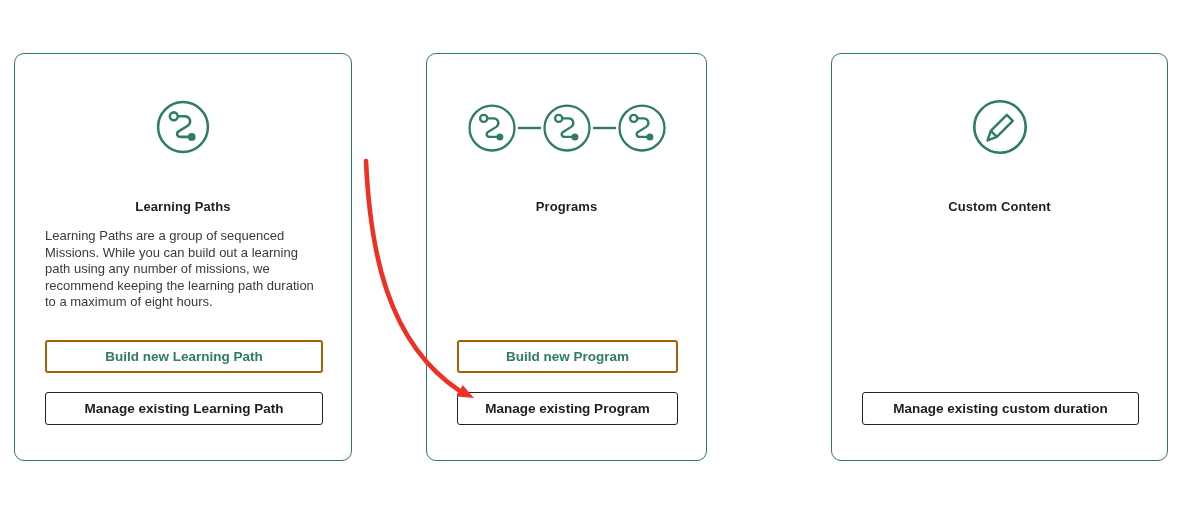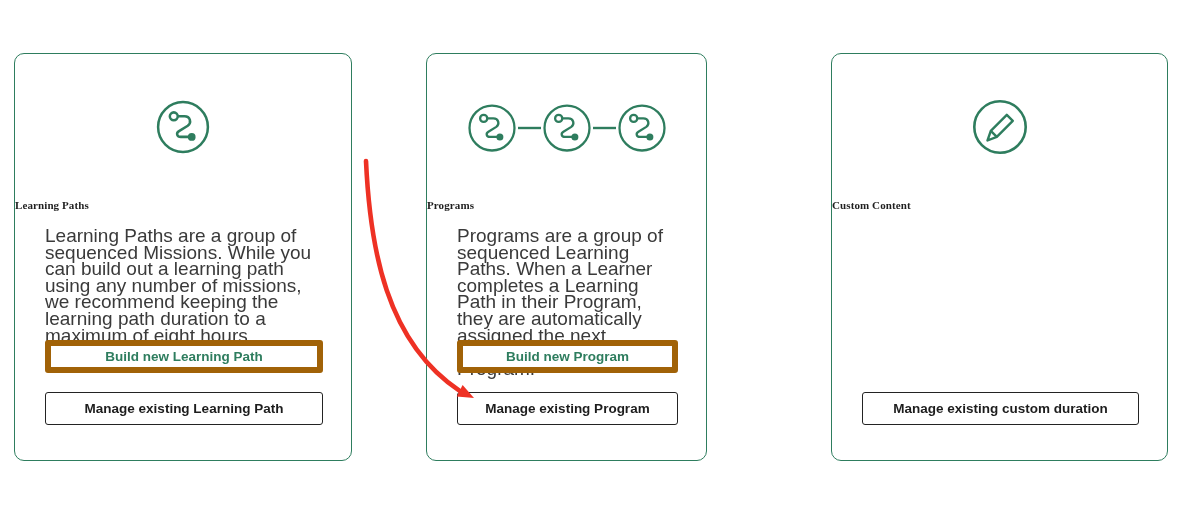--- a/index.html
+++ b/index.html
@@ -32,32 +32,32 @@
     color: #2e7d5e;
   }
   .iw-1 { top: 42px; }
   .iw-2 { top: 45px; }
   .iw-3 { top: 41px; }
 
   .card-title {
     position: absolute;
     top: 145px;
     left: 0; right: 0;
-    font-size: 11px;
+    text-align: center;
+    font-size: 13px;
     font-weight: 700;
     color: #1f1f1f;
     letter-spacing: 0.1px;
-    font-family: Liberation Serif, serif;
   }
   .card-desc {
     position: absolute;
     top: 174px;
     left: 30px;
     right: 26px;
-    font-size: 19px;
+    font-size: 13px;
     line-height: 16.6px;
     color: #3a3a3a;
     text-align: left;
   }
   .btn {
     position: absolute;
     left: 30px;
     right: 28px;
     height: 33px;
     box-sizing: border-box;
@@ -67,21 +67,21 @@
     font-family: "Liberation Sans", sans-serif;
     font-size: 13.5px;
     font-weight: 700;
     border-radius: 3px;
     background: #ffffff;
     cursor: pointer;
     padding: 0;
   }
   .btn-primary {
     top: 286px;
-    border: 6px solid #a16207;
+    border: 2px solid #a16207;
     color: #2e7d5e;
   }
   .btn-secondary {
     top: 338px;
     border: 1px solid #232323;
     color: #1d1d1d;
   }
   .arrow-overlay {
     position: absolute;
     left: 0; top: 0;
@@ -122,21 +122,20 @@
     <div class="icon-wrap iw-2">
       <svg width="206" height="58" viewBox="0 0 206 58">
         <use href="#icon-learning-path" x="0" y="1" width="56" height="56"></use>
         <line x1="54" y1="29" x2="77" y2="29" stroke="currentColor" stroke-width="2.4"></line>
         <use href="#icon-learning-path" x="75" y="1" width="56" height="56"></use>
         <line x1="129" y1="29" x2="152" y2="29" stroke="currentColor" stroke-width="2.4"></line>
         <use href="#icon-learning-path" x="150" y="1" width="56" height="56"></use>
       </svg>
     </div>
     <div class="card-title">Programs</div>
-    <div class="card-desc">Programs are a group of sequenced Learning Paths. When a Learner completes a Learning Path in their Program, they are automatically assigned the next Learning Path in the Program.</div>
     <button class="btn btn-secondary">Manage existing Program</button>
     <button class="btn btn-primary">Build new Program</button>
   </div>
 
   <div class="card card-3">
     <div class="icon-wrap iw-3">
       <svg width="64" height="64" viewBox="0 0 64 64">
         <circle cx="32" cy="32" r="25.7" fill="none" stroke="currentColor" stroke-width="2.6"></circle>
         <path d="M19.5 45.5 L22.8 35.8 L38.8 19.8 L44.8 25.8 L28.8 41.8 Z" fill="none" stroke="currentColor" stroke-width="2.4" stroke-linejoin="round"></path>
         <path d="M22.8 35.8 L28.8 41.8" fill="none" stroke="currentColor" stroke-width="2.4"></path>

